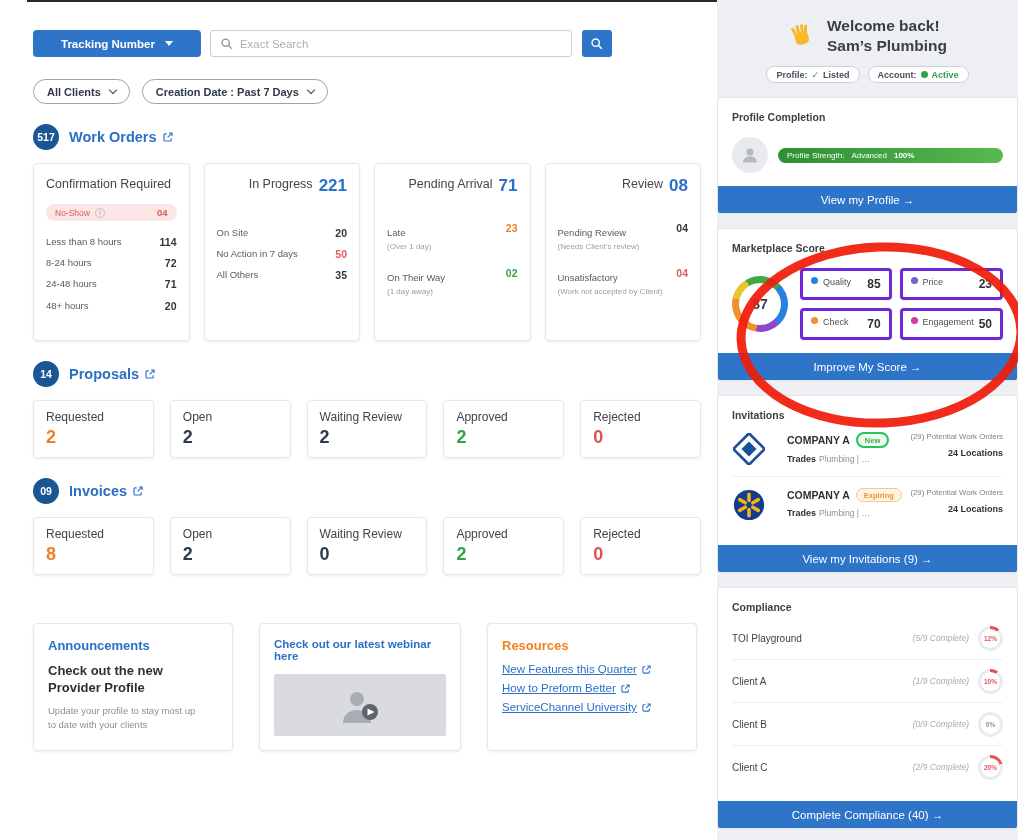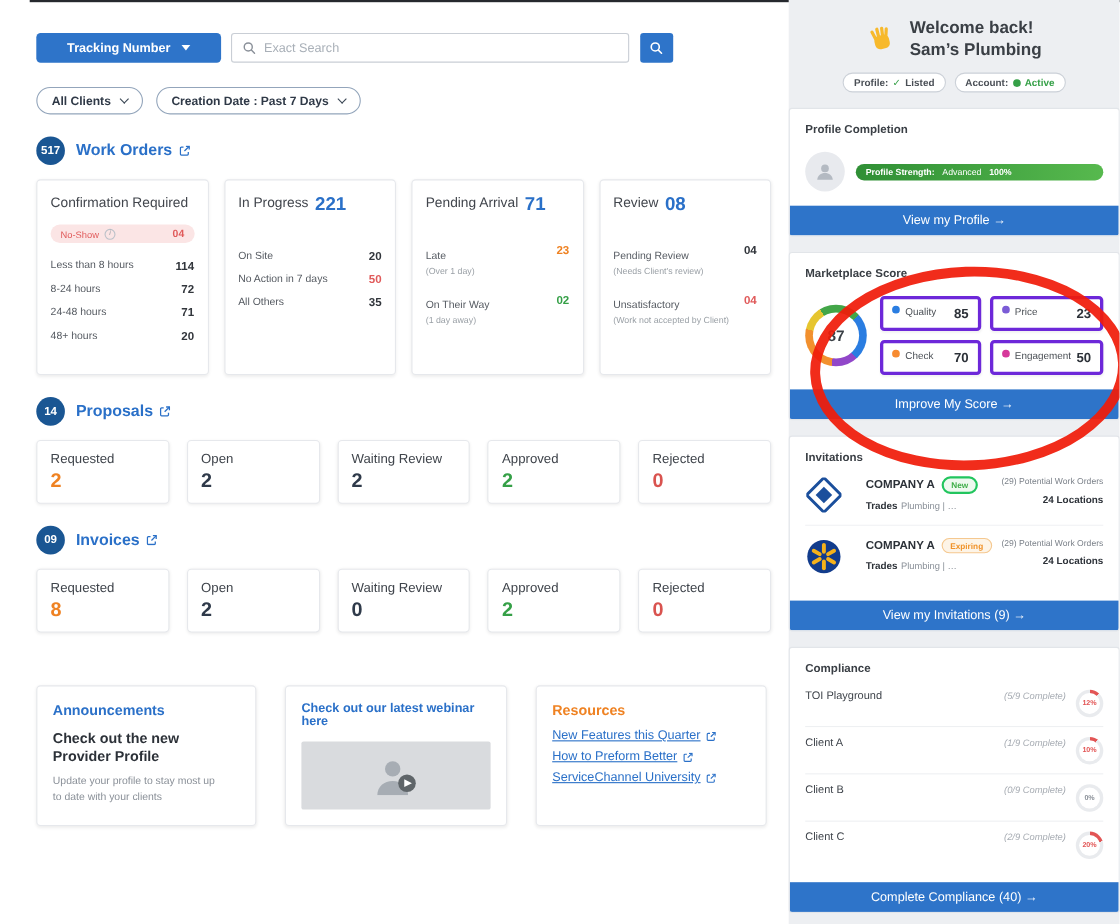--- a/index.html
+++ b/index.html
@@ -19,21 +19,21 @@
 .search-btn{width:30px;height:27px;margin-left:1px;background:#2e74c9;border:none;border-radius:3px;display:grid;place-items:center;cursor:pointer}
 .filters{display:flex;gap:12px;margin-top:22px}
 .pill-btn{display:inline-flex;align-items:center;gap:9px;height:25px;padding:0 13px;background:#fff;border:1px solid #93a5bb;border-radius:14px;font-size:11px;color:#2f3947;font-weight:bold;font-family:inherit;cursor:pointer}
 .chev{width:6px;height:6px;border-right:1.6px solid #3a4654;border-bottom:1.6px solid #3a4654;transform:rotate(45deg);margin-top:-4px}
 .sec{display:flex;align-items:center;margin-top:20px}
 .count-badge{min-width:26px;height:26px;padding:0 4px;border-radius:13px;background:#1a5693;color:#fff;font-size:10.5px;font-weight:bold;display:grid;place-items:center}
 .sec-title{margin-left:10px;font-size:14.5px;font-weight:bold;color:#2a70c8;text-decoration:none;cursor:pointer}
 .ext{margin-left:6px;display:inline-flex}
 .wo-grid{display:grid;grid-template-columns:repeat(4,1fr);gap:14px;margin-top:13px}
 .wo-card{background:#fff;border:1px solid #e6e8ec;border-radius:4px;box-shadow:0 1px 3px rgba(0,0,0,.07);padding:12px;height:178px;cursor:pointer}
-.wo-head{display:flex;justify-content:flex-start;align-items:flex-start;gap:6px}
+.wo-head{display:flex;justify-content:flex-end;align-items:flex-start;gap:6px}
 .wo-title{font-size:12.5px;color:#42464d;line-height:1.3}
 .wo-total{font-size:17px;font-weight:bold;color:#2a70c8}
 .noshow{display:flex;align-items:center;background:#fbe5e5;border-radius:10px;padding:3px 9px;margin-top:12px}
 .noshow-label{font-size:8.5px;color:#e05b5b}
 .info-i{width:10px;height:10px;border:1px solid #bbc1c9;border-radius:50%;color:#9aa0a6;font-size:6.5px;display:grid;place-items:center;margin-left:5px;font-style:italic}
 .noshow-val{margin-left:auto;font-size:9.5px;font-weight:bold;color:#e05b5b}
 .wo-rows{margin-top:10px}
 .wo-rows.mt26{margin-top:26px}
 .wo-rows.mt18{margin-top:18px}
 .wo-row{display:flex;justify-content:space-between;align-items:flex-start;padding:4.5px 0}
@@ -68,21 +68,21 @@
 .chk{color:#35a047;font-weight:bold;font-size:9px}
 .gdot{width:7px;height:7px;border-radius:50%;background:#35a047;display:inline-block}
 .green-text{color:#35a047}
 .scard{margin-top:14px;background:#fff;border:1px solid #e2e5e9;border-radius:3px;overflow:hidden}
 .scard-body{padding:13px 14px 0}
 .scard-title{font-size:10.5px;font-weight:bold;color:#3a3f45}
 .scard-btn{display:block;width:100%;height:27px;margin-top:13px;background:#2e74c9;border:none;color:#fff;font-size:11.5px;font-family:inherit;cursor:pointer;text-align:center;padding:0}
 .pc-row{display:flex;align-items:center;gap:10px;margin-top:14px}
 .avatar{width:36px;height:36px;border-radius:50%;background:#e8eaee;display:grid;place-items:center;flex:none}
 .strength{flex:1;height:15px;border-radius:8px;background:linear-gradient(90deg,#2f8f35,#57b94e);display:flex;align-items:center;gap:7px;padding:0 9px;color:#fff}
-.sl{font-size:8px;font-weight:bold;white-space:nowrap}
+.sl{font-size:8px;font-weight:normal;white-space:nowrap}
 .sv{font-size:8px;white-space:nowrap}
 .sp{font-size:8px;font-weight:bold}
 .mk-row{display:flex;align-items:center;gap:12px;margin-top:14px}
 .gauge{width:56px;height:56px;border-radius:50%;background:conic-gradient(from 210deg,#f2902e 0 20%,#e6c52f 20% 33%,#43a648 33% 55%,#2a7de1 55% 80%,#9147c9 80% 94%,#f2902e 94% 100%);display:grid;place-items:center;flex:none}
 .gauge-inner{width:42px;height:42px;border-radius:50%;background:#fff;display:grid;place-items:center;font-size:14px;font-weight:bold;color:#3a3f45}
 .metrics{flex:1;display:grid;grid-template-columns:1fr 1fr;gap:8px}
 .metric{display:flex;align-items:flex-start;gap:5px;border:3px solid #6d28d9;border-radius:4px;background:#fff;box-shadow:0 1px 2px rgba(0,0,0,.05);padding:6px 8px}
 .dot{width:7px;height:7px;border-radius:50%;flex:none}
 .dot-quality{background:#2a7de1}.dot-price{background:#7b5cd6}.dot-speed{background:#f78b31}.dot-engagement{background:#d6399b}
 .metric-label{font-size:9px;color:#4a4f55;white-space:nowrap}
@@ -94,21 +94,21 @@
 .inv-top{display:flex;align-items:center;gap:6px}
 .inv-name{font-size:10.5px;font-weight:bold;color:#2c3138;white-space:nowrap}
 .inv-badge{font-size:7.5px;font-weight:bold;border-radius:8px;padding:1.5px 7px;white-space:nowrap}
 .badge-new{color:#3fae49;border:2px solid #22c55e;background:#eef9ef}
 .badge-exp{color:#f0932b;border:1px solid #f5c88f;background:#fdf4e7}
 .inv-trades{margin-top:6px;font-size:8.5px;color:#8a9098;white-space:nowrap;overflow:hidden;text-overflow:ellipsis}
 .inv-trades-label{color:#2c3138;font-weight:bold;font-size:9px;margin-right:3px}
 .inv-right{width:112px;flex:none;text-align:right;display:flex;flex-direction:column;gap:7px}
 .inv-potential{font-size:7.8px;color:#7c828a;white-space:nowrap}
 .inv-locations{font-size:9px;font-weight:bold;color:#2c3138}
-.crow{display:flex;padding:8.5px 0;border-bottom:1px solid #eef0f2}
+.crow{display:flex;align-items:center;padding:8.5px 0;border-bottom:1px solid #eef0f2}
 .crow.last{border-bottom:none}
 .crow-client{font-size:10px;color:#3f444b}
 .crow-progress{margin-left:auto;margin-right:9px;font-size:8.5px;font-style:italic;color:#a7acb3;white-space:nowrap}
 .cring{width:25px;height:25px;border-radius:50%;display:grid;place-items:center;flex:none}
 .ring-12{background:conic-gradient(#e25555 12%,#e9ebee 0)}
 .ring-10{background:conic-gradient(#e25555 10%,#e9ebee 0)}
 .ring-0{background:#e9ebee}
 .ring-20{background:conic-gradient(#e25555 20%,#e9ebee 0)}
 .cring-in{width:19px;height:19px;border-radius:50%;background:#fff;display:grid;place-items:center;font-size:6.5px;font-weight:bold;color:#e25555}
 .cring-in.gray{color:#8a9098}

